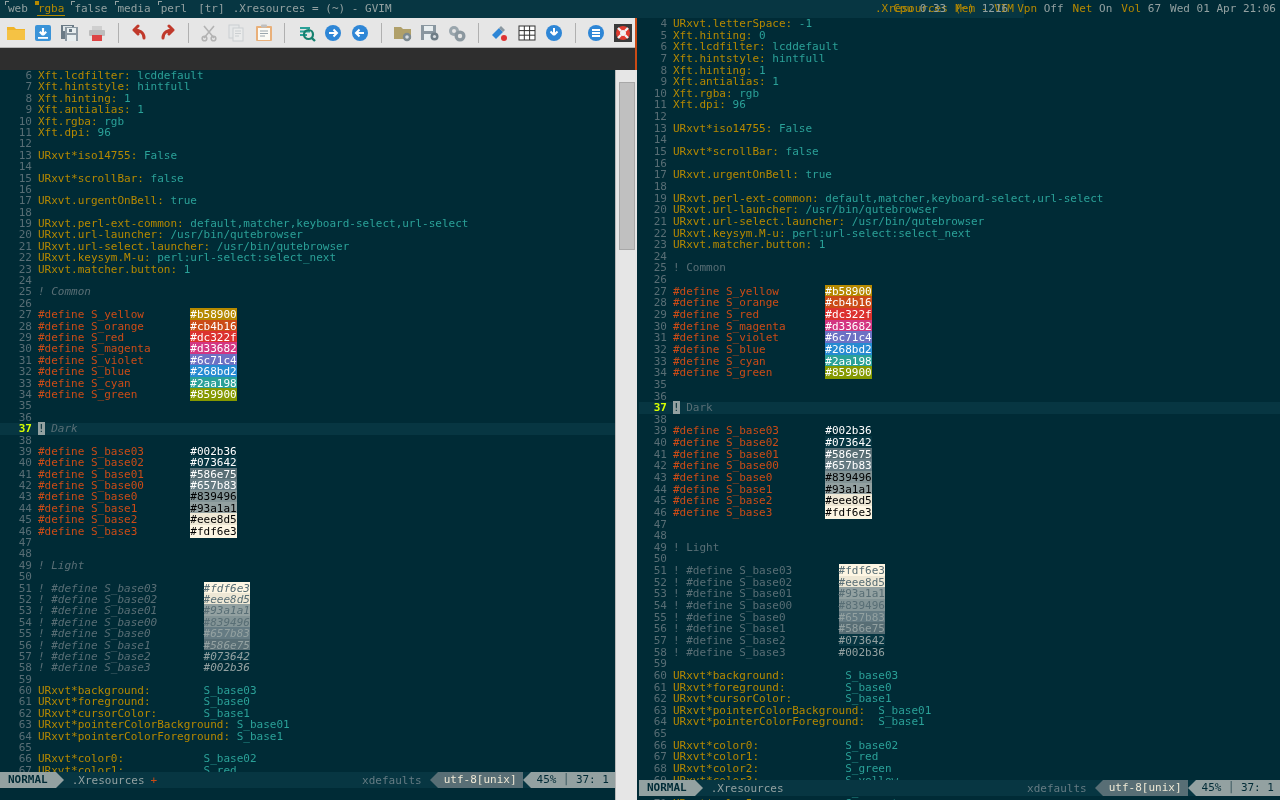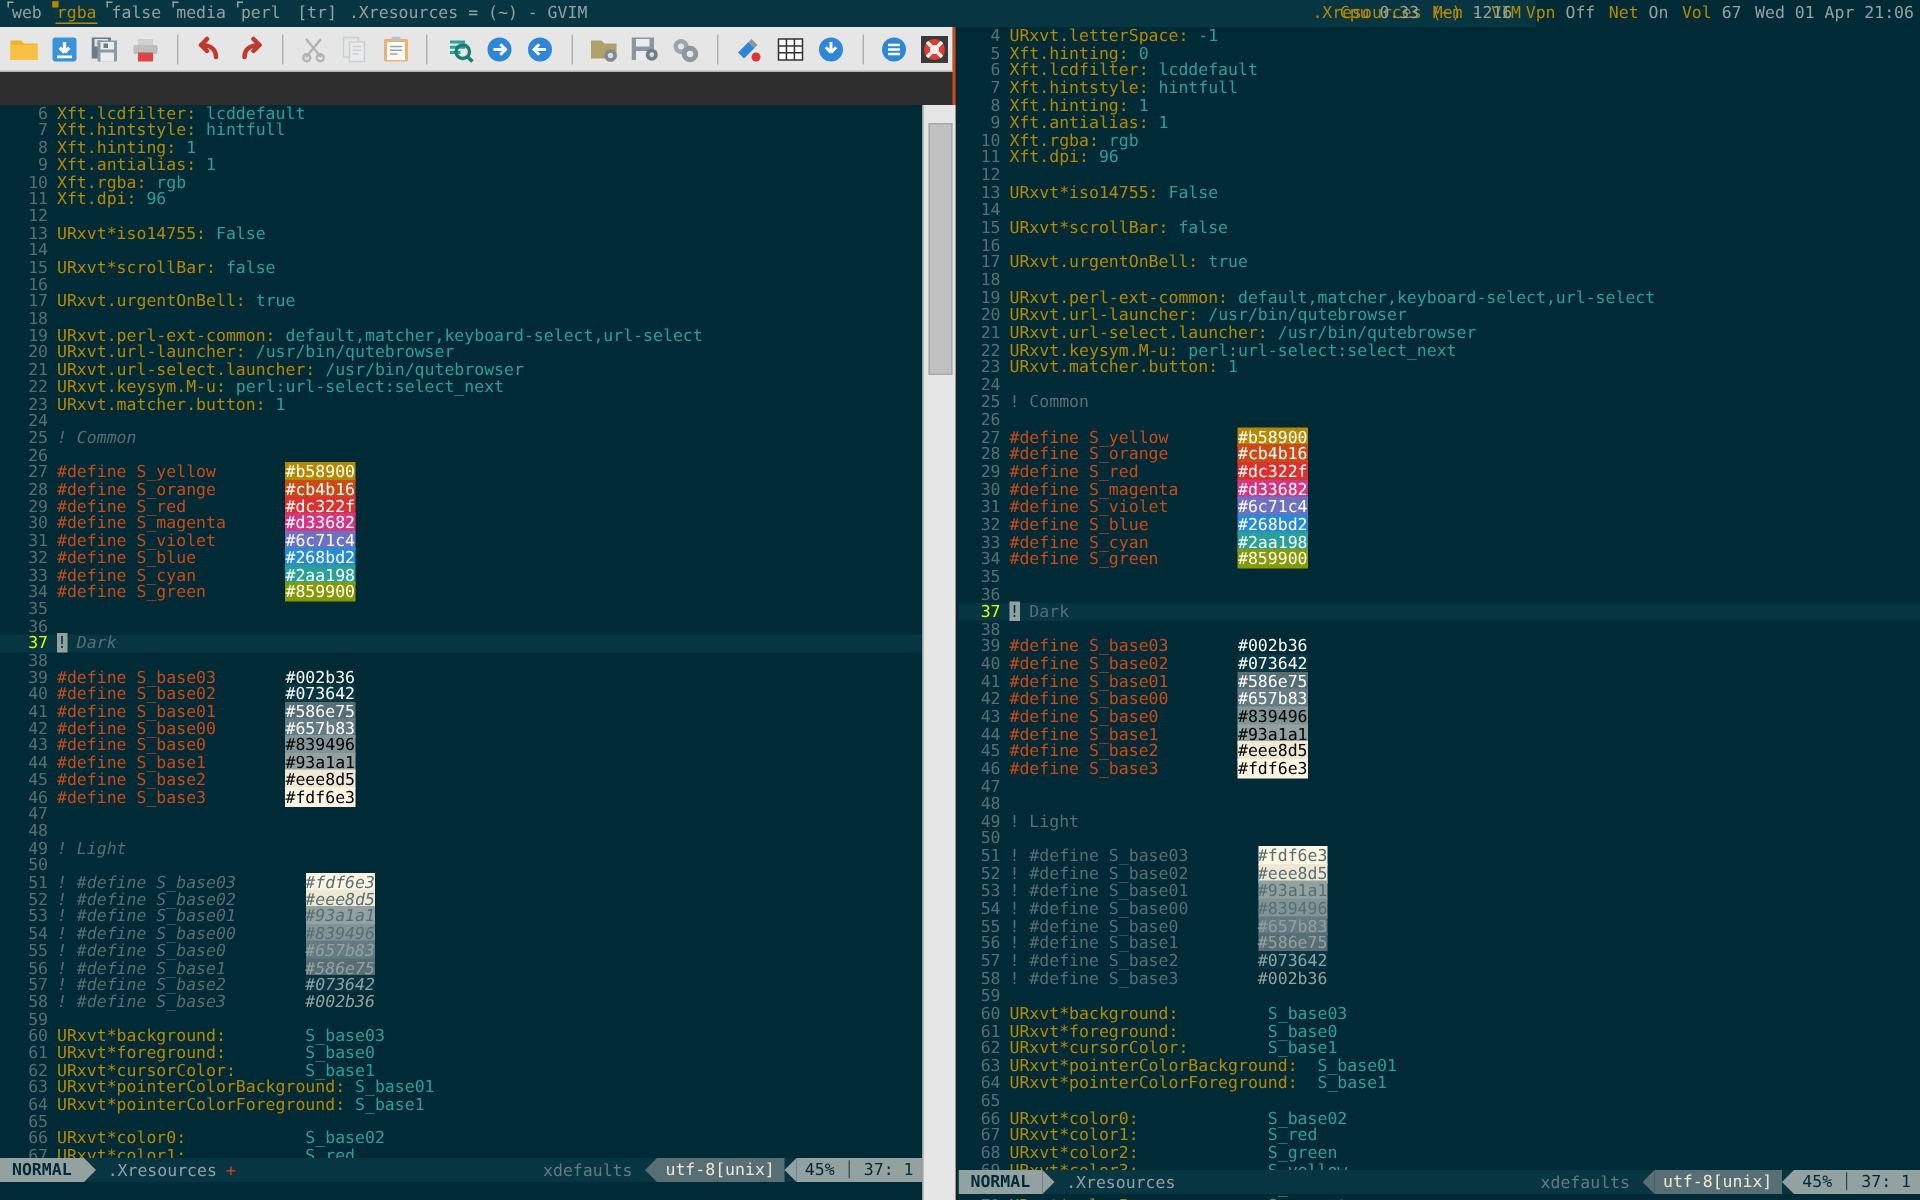--- a/index.html
+++ b/index.html
@@ -45,21 +45,21 @@
   #ed{ position:relative; width:615px; height:730px; background:#002b36; overflow:hidden; }
   #scroll{ width:22px; height:730px; background:#e6e6e6; border-left:1px solid #b9b9b9;
     position:relative; }
   #thumb{ position:absolute; left:3px; top:12px; width:16px; height:168px;
     background:#c0c0c0; border:1px solid #a8a8a8; }
 
   .line{ height:11.4px; line-height:11.4px; font-size:11px; white-space:pre;
     display:flex; align-items:center; }
   .ln{ display:inline-block; width:38px; text-align:right; padding-right:6px;
     color:#586e75; flex:0 0 auto; }
-  .line.cur .ln{ color:#d7ff00; font-weight:normal; }
+  .line.cur .ln{ color:#d7ff00; font-weight:bold; }
   .line.cur{ background:#073642; }
   .txt{ flex:1 1 auto; white-space:pre; }
 
   
   .c-key{ color:#b58900; }       
   .c-val{ color:#2aa198; }
   .c-def{ color:#cb4b16; }       
   .c-com{ color:#586e75; font-style:italic; }
   .c-com2{ color:#586e75; }
   .sw{ color:#ffffff; padding:0 0px; }

